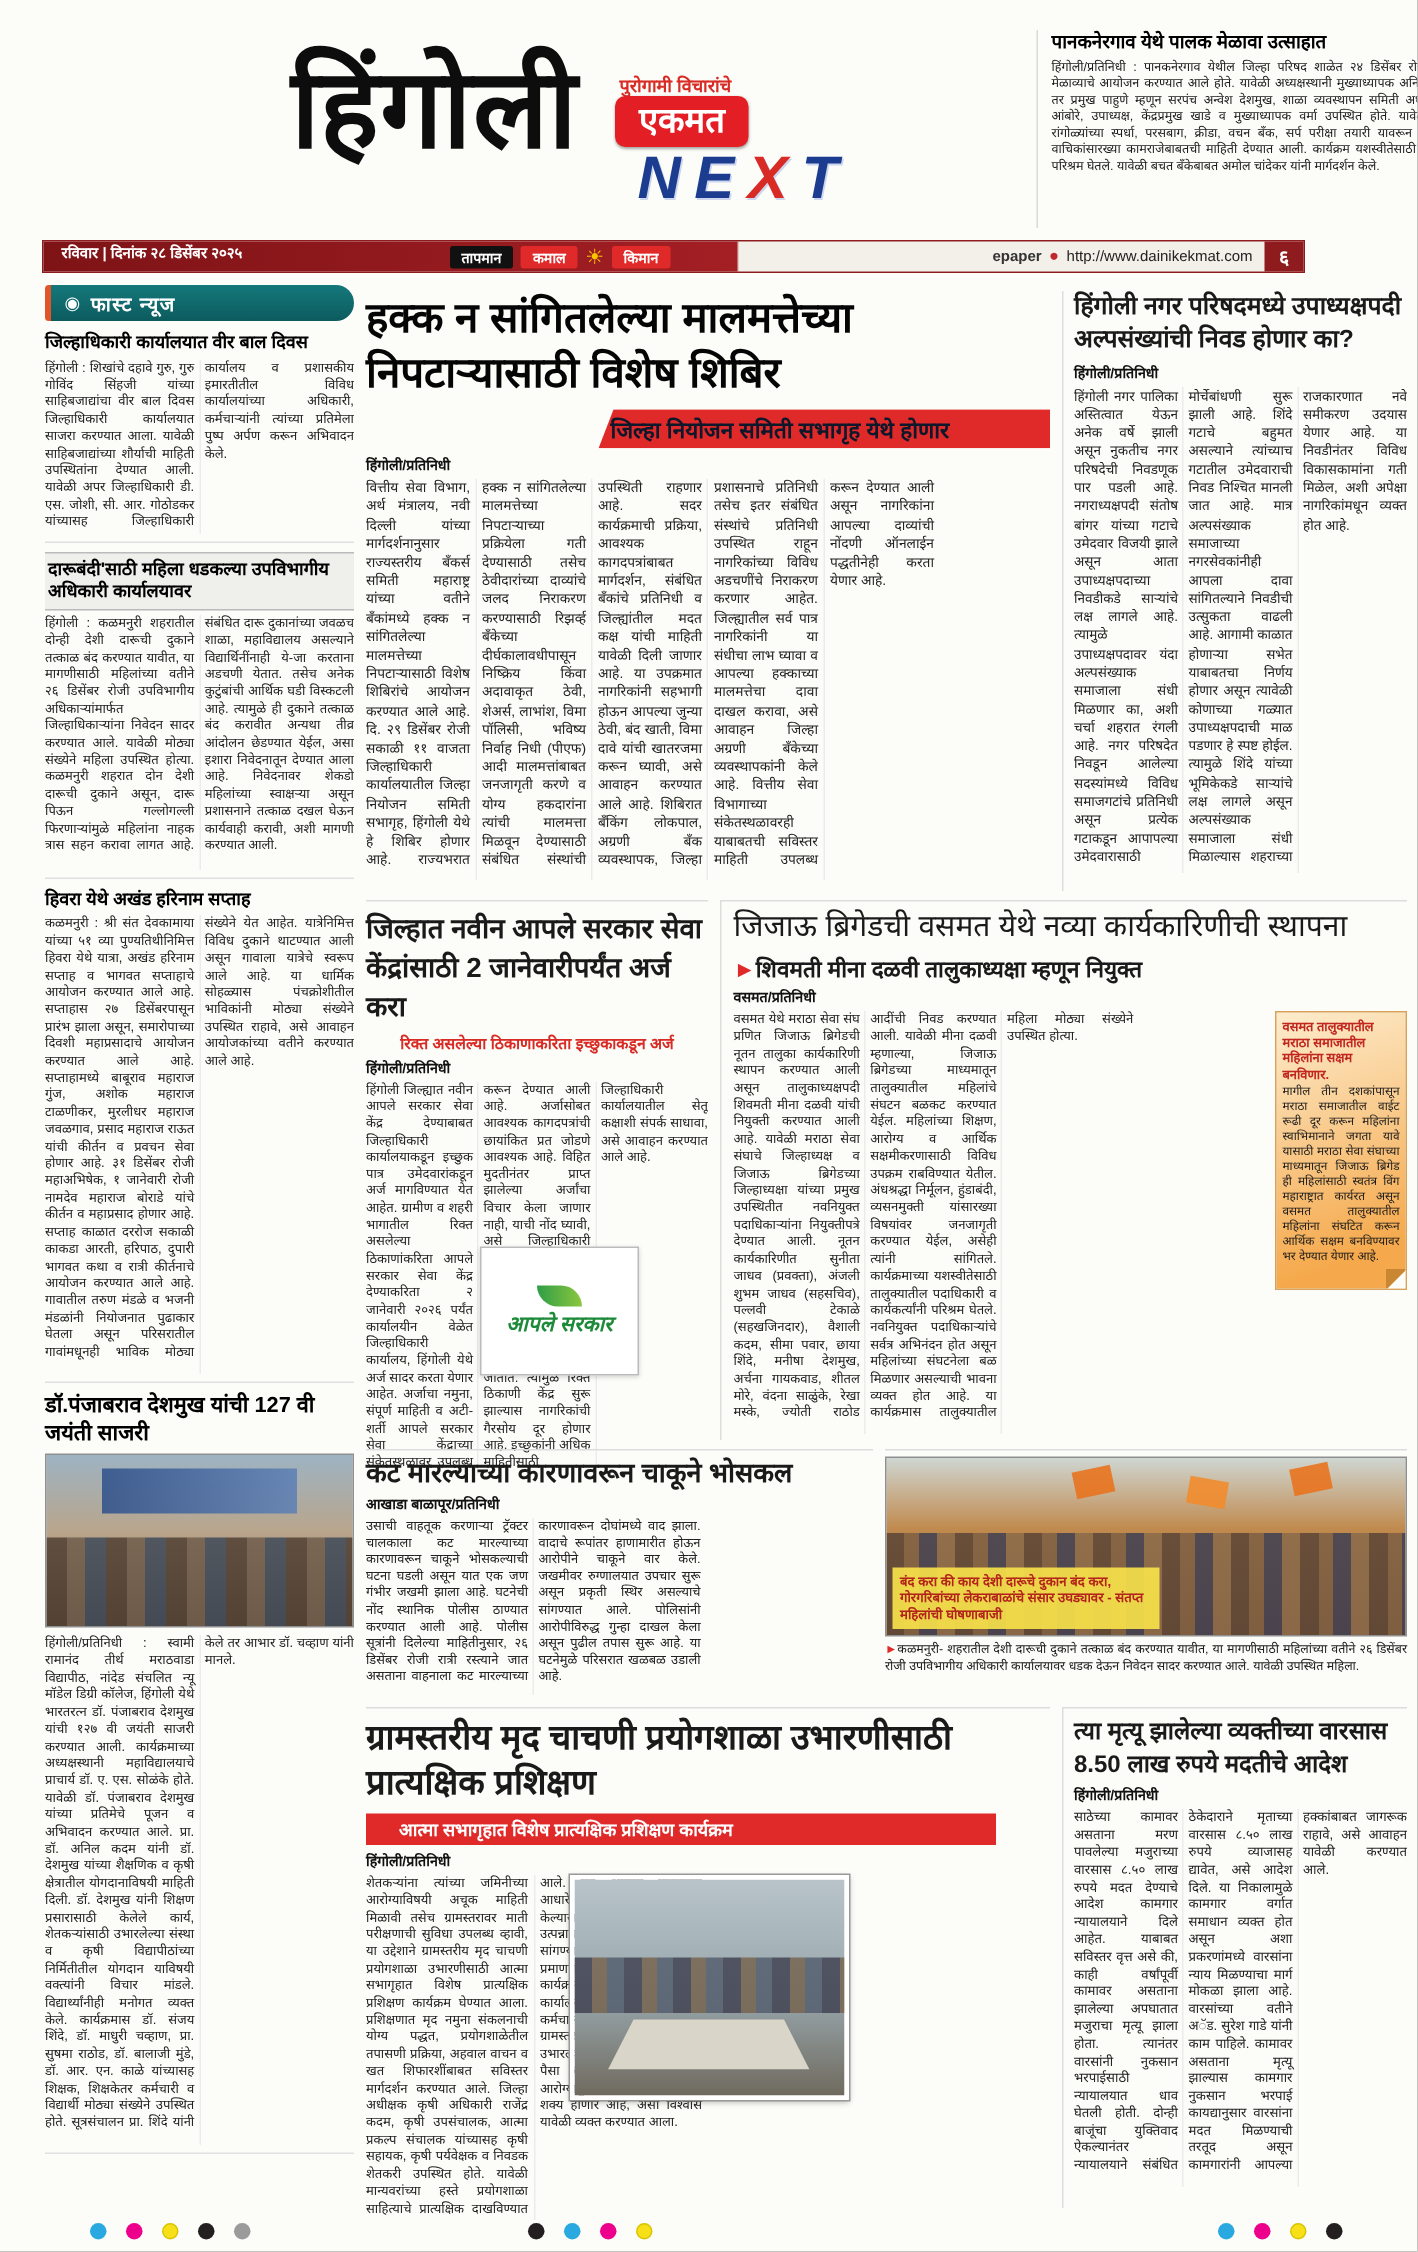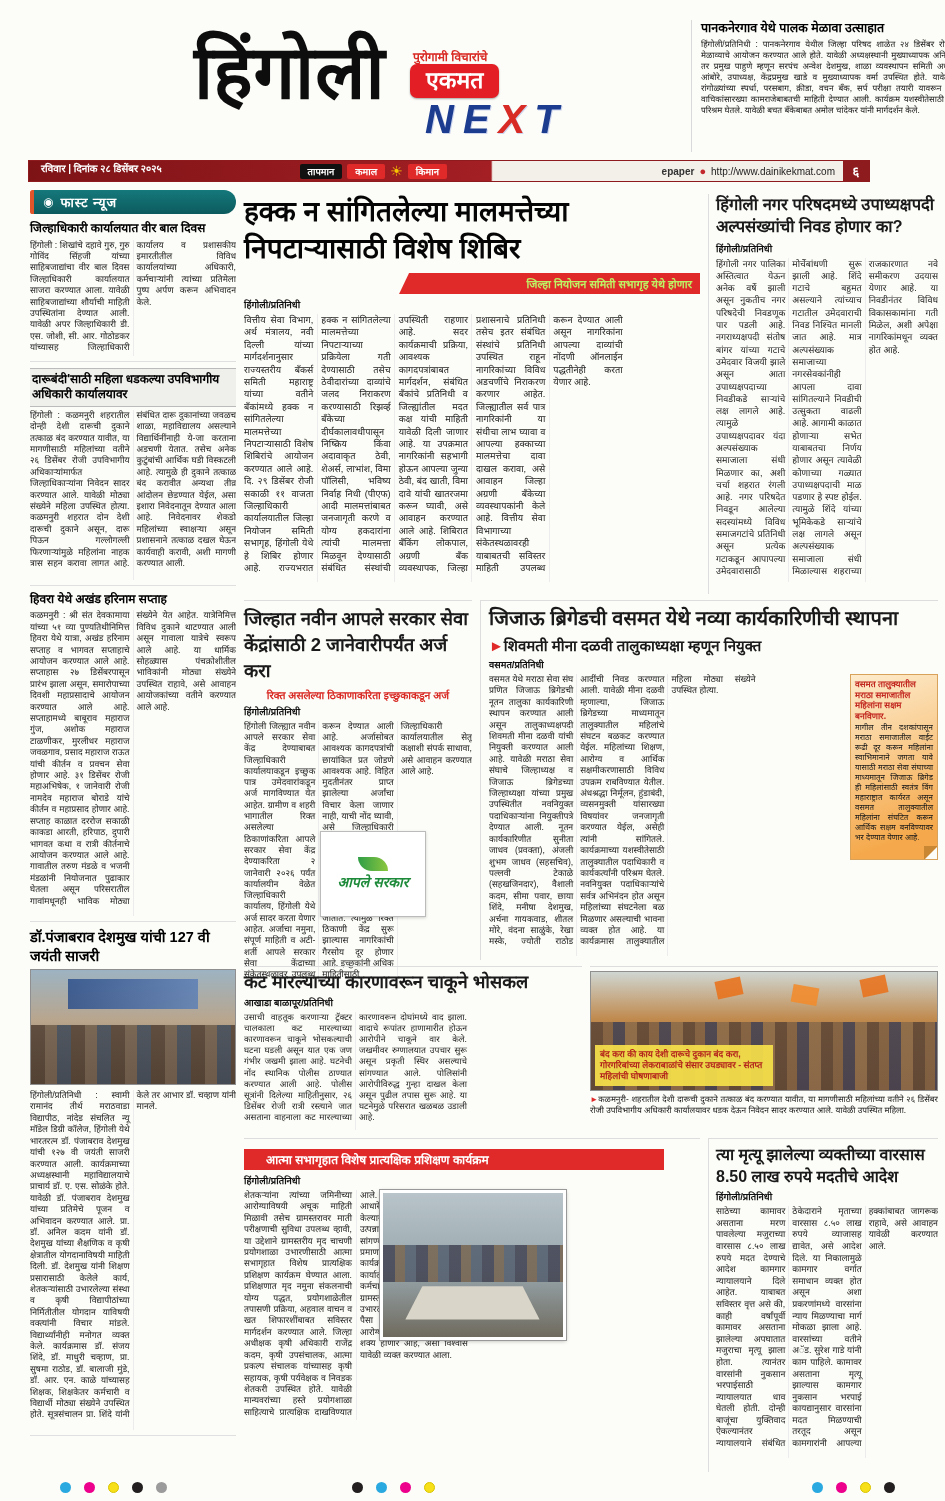--- a/index.html
+++ b/index.html
@@ -48,40 +48,40 @@
 .cols-2 { column-count:2; column-gap:7px; }
 .fn-hl.big { font-size:14.5px; }
 .ph { border:1px solid #8f8f8f; position:relative; overflow:hidden; }
 .ph-jayanti { width:100%; height:116px; margin:3px 0 5px 0; background:linear-gradient(180deg,#9db3c2 0%,#b9a58c 45%,#75624d 100%); }
 .ph-banner { position:absolute; left:18%; top:8%; width:64%; height:26%; background:linear-gradient(90deg,#2d4f8a,#5d7fb5); opacity:.85; }
 .ph-people { position:absolute; left:0; bottom:0; width:100%; height:52%; background:repeating-linear-gradient(90deg,#4a3a2e 0 14px,#6b5847 14px 26px,#384455 26px 40px); opacity:.8; }
 
 
 .lead { left:244px; top:194px; width:456px; height:400px; }
 .lead h1 { font-size:28px; line-height:1.32; font-weight:bold; color:#050505; }
-.kicker { margin:5px 0 4px auto; width:66%; background:#e02a2a; color:#bef264; font-size:11px; font-weight:bold; text-align:right; padding:3px 8px; clip-path:polygon(10px 0,100% 0,100% 100%,0 100%); }
+.kicker { margin:5px 0 4px auto; width:66%; background:#e02a2a; color:#0f172a; font-size:15px; font-weight:bold; text-align:left; padding:3px 8px; clip-path:polygon(10px 0,100% 0,100% 100%,0 100%); }
 .lead-body { height:268px; column-count:6; column-gap:8px; font-size:9.2px; line-height:12.4px; }
 
 
 .civic { left:708px; top:194px; width:230px; height:400px; border-left:1px solid #ddd; padding-left:7px; }
 .civic h2 { font-size:16.5px; line-height:1.32; font-weight:bold; margin-bottom:4px; }
 .civic-body { height:324px; column-count:3; column-gap:7px; font-size:9px; line-height:12.3px; }
 
 
 .sarkar { left:244px; top:600px; width:228px; height:360px; border-top:1px solid #ddd; padding-top:5px; position:absolute; }
 .sarkar h2 { font-size:18.5px; line-height:1.4; font-weight:bold; }
 .sarkar-sub { color:#d92b25; font-size:10.5px; font-weight:bold; text-align:center; margin:4px 0 3px 0; }
 .sarkar-body { position:relative; height:262px; column-count:3; column-gap:7px; font-size:8.7px; line-height:11.3px; }
 .sarkar-logo { position:absolute; left:76px; top:110px; width:106px; height:86px; background:#fff; border:1px solid #bbb; box-shadow:0 1px 3px rgba(0,0,0,.18); display:flex; flex-direction:column; align-items:center; justify-content:center; gap:3px; }
 .leaf { width:30px; height:14px; background:linear-gradient(90deg,#2e9e46,#8cc63f); border-radius:0 14px 0 14px; }
 .sarkar-logo-text { color:#1d8a3a; font-size:14px; font-weight:bold; font-style:italic; text-align:center; line-height:1.15; }
 
 
 .jijau { left:480px; top:600px; width:458px; height:360px; border-top:1px solid #ddd; border-left:1px solid #ddd; padding:5px 0 0 8px; }
-.jijau h2 { font-size:20px; font-weight:bold; line-height:1.25; }
+.jijau h2 { font-size:20px; font-weight:normal; line-height:1.25; }
 .jijau-sub { font-size:15px; font-weight:bold; margin:4px 0 3px 0; }
 .jijau-sub .arr { color:#e02a2a; }
 .jijau-wrap { position:relative; }
 .jijau-body { height:282px; column-count:5; column-gap:7px; font-size:8.7px; line-height:11.4px; }
 .note { position:absolute; right:0; top:0; width:88px; height:186px; background:linear-gradient(160deg,#fdeccd 0%,#f5a94c 85%); border:1px solid #d8boxa; border:1px solid #d8a25b; padding:4px; overflow:hidden; }
 .note-title { color:#c2271f; font-size:8.6px; font-weight:bold; line-height:10.5px; margin-bottom:2px; }
 .note-body { font-size:7.9px; line-height:10px; text-align:justify; }
 .note-fold { position:absolute; right:-1px; bottom:-1px; width:0; height:0; border-left:14px solid #c98734; border-bottom:14px solid #fcfcf8; }
 
 
@@ -232,20 +232,21 @@
       <div class="flag f1"></div>
       <div class="flag f2"></div>
       <div class="flag f3"></div>
       <div class="crowd"></div>
       <div class="slogan">बंद करा की काय देशी दारूचे दुकान बंद करा, गोरगरिबांच्या लेकराबाळांचे संसार उघड्यावर - संतप्त महिलांची घोषणाबाजी</div>
     </div>
     <figcaption class="protest-cap"><span class="cap-arr">►</span><span>कळमनुरी- शहरातील देशी दारूची दुकाने तत्काळ बंद करण्यात यावीत, या मागणीसाठी महिलांच्या वतीने २६ डिसेंबर रोजी उपविभागीय अधिकारी कार्यालयावर धडक देऊन निवेदन सादर करण्यात आले. यावेळी उपस्थित महिला.</span></figcaption>
   </figure>
 
   <article class="abs soil">
+    <h1>ग्रामस्तरीय मृद चाचणी प्रयोगशाळा उभारणीसाठी प्रात्यक्षिक प्रशिक्षण</h1>
     <div class="soil-bar">आत्मा सभागृहात विशेष प्रात्यक्षिक प्रशिक्षण कार्यक्रम</div>
     <div class="byline">हिंगोली/प्रतिनिधी</div>
     <div class="soil-wrap">
       <p class="body-text soil-body">शेतकऱ्यांना त्यांच्या जमिनीच्या आरोग्याविषयी अचूक माहिती मिळावी तसेच ग्रामस्तरावर माती परीक्षणाची सुविधा उपलब्ध व्हावी, या उद्देशाने ग्रामस्तरीय मृद चाचणी प्रयोगशाळा उभारणीसाठी आत्मा सभागृहात विशेष प्रात्यक्षिक प्रशिक्षण कार्यक्रम घेण्यात आला. प्रशिक्षणात मृद नमुना संकलनाची योग्य पद्धत, प्रयोगशाळेतील तपासणी प्रक्रिया, अहवाल वाचन व खत शिफारशींबाबत सविस्तर मार्गदर्शन करण्यात आले. जिल्हा अधीक्षक कृषी अधिकारी राजेंद्र कदम, कृषी उपसंचालक, आत्मा प्रकल्प संचालक यांच्यासह कृषी सहायक, कृषी पर्यवेक्षक व निवडक शेतकरी उपस्थित होते. यावेळी मान्यवरांच्या हस्ते प्रयोगशाळा साहित्याचे प्रात्यक्षिक दाखविण्यात आले. मृद आरोग्य पत्रिकेच्या आधारे खतांचा संतुलित वापर केल्यास उत्पादन खर्च कमी होऊन उत्पन्नात वाढ होते, असे मार्गदर्शनात सांगण्यात आले. प्रशिक्षणार्थींना प्रमाणपत्रांचे वाटप करण्यात आले. कार्यक्रमाच्या यशस्वीतेसाठी आत्मा कार्यालयातील अधिकारी व कर्मचाऱ्यांनी परिश्रम घेतले. ग्रामस्तरावर अशा प्रयोगशाळा उभारल्यास शेतकऱ्यांचा वेळ व पैसा वाचणार असून मातीच्या आरोग्यानुसार पीक नियोजन करणे शक्य होणार आहे, असा विश्वास यावेळी व्यक्त करण्यात आला.</p>
       <div class="soil-photo">
         <div class="sitters"></div>
         <div class="table-shape"></div>
       </div>
     </div>
   </article>

